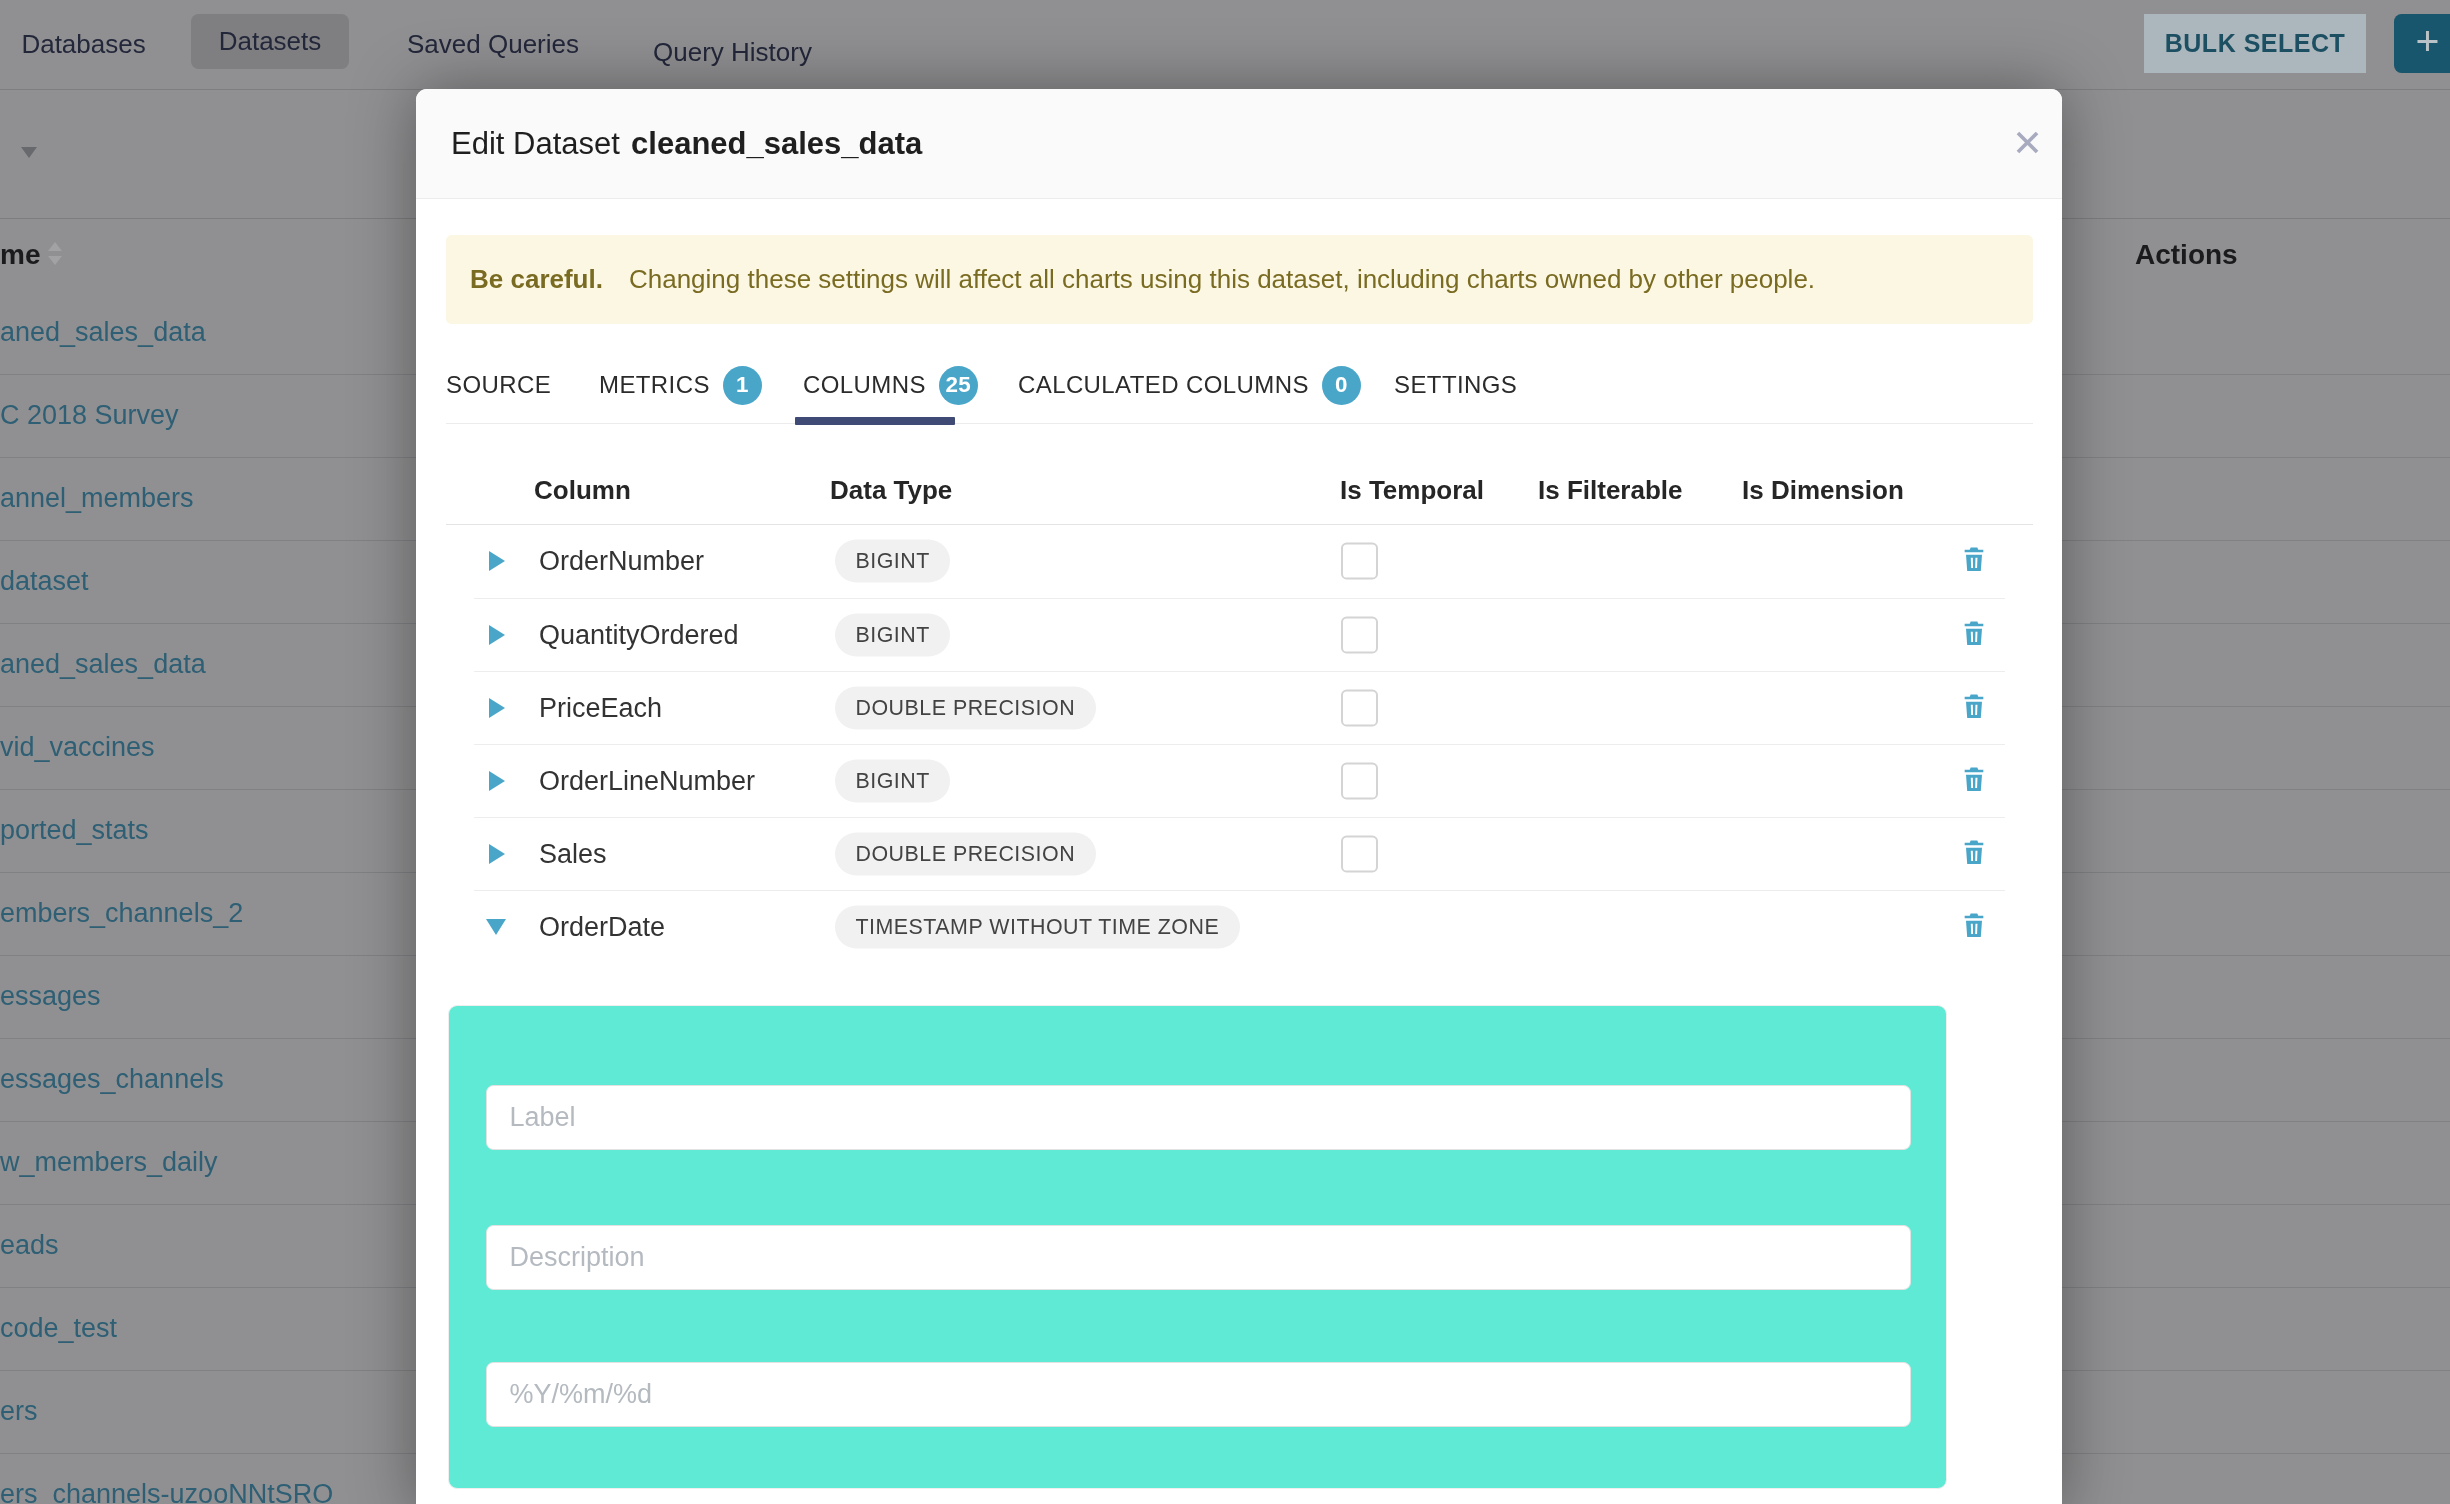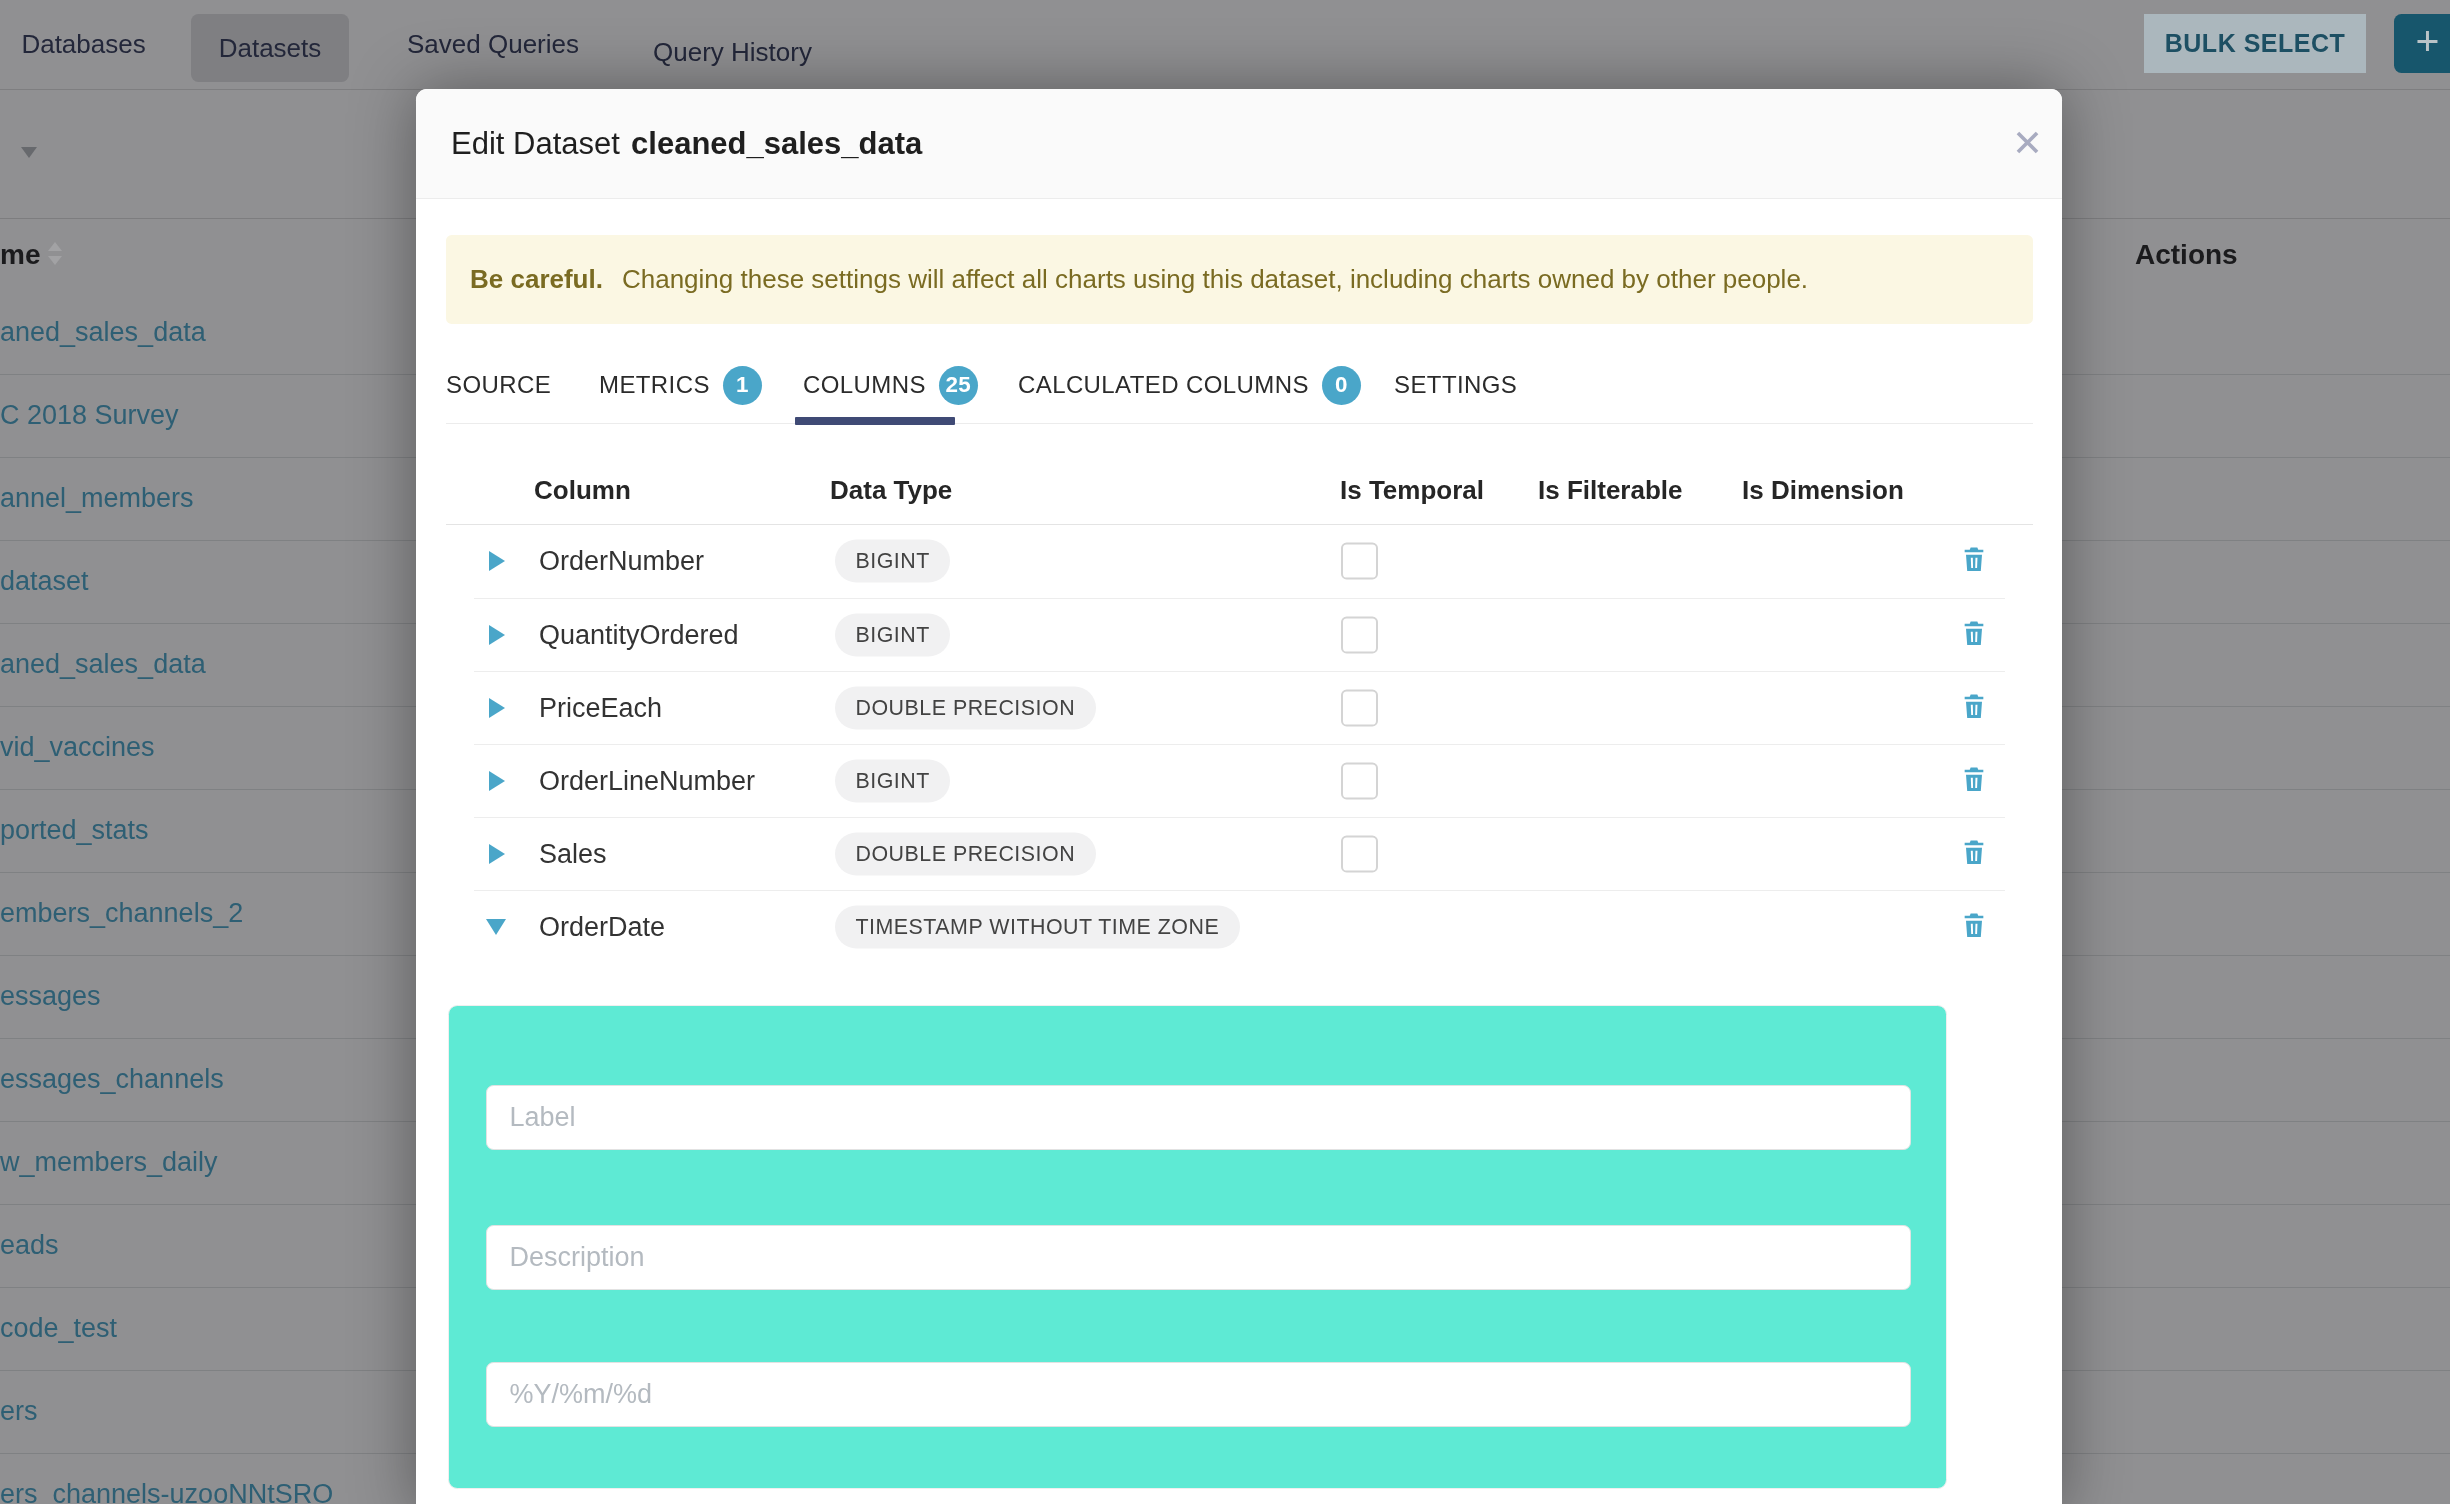--- a/index.html
+++ b/index.html
@@ -4,21 +4,21 @@
 <style>
   html,body{margin:0;padding:0;}
   .stage{position:relative;width:2450px;height:1505px;overflow:hidden;
          background:#909092;font-family:"Liberation Sans",sans-serif;}
 
   
   .backdrop{position:absolute;inset:0;}
   .nav{position:absolute;left:0;top:0;width:2450px;height:89px;border-bottom:0.9px solid #7e7e80;}
   .nav-item{position:absolute;top:0;height:89px;display:flex;align-items:center;
             font-size:26px;font-weight:500;color:#23273a;cursor:pointer;}
-  .nav-pill{position:absolute;top:14px;height:68px;border-radius:7.5px;background:#7f7f82;
+  .nav-pill{position:absolute;top:14px;height:55px;border-radius:7.5px;background:#7f7f82;
             display:flex;align-items:center;justify-content:center;
             font-size:26px;font-weight:500;color:#23273a;}
   .bulk-btn{position:absolute;left:2144px;top:14px;width:222px;height:59px;border-radius:0;
             background:#abb7bd;display:flex;align-items:center;justify-content:center;
             font-size:25px;font-weight:700;letter-spacing:0.5px;color:#1d4f63;}
   .plus-btn{position:absolute;left:2394px;top:14px;width:67px;height:59px;border-radius:7.5px;
             background:#17566c;color:#b9c3c7;font-size:41px;font-weight:400;
             display:flex;align-items:center;justify-content:center;padding-bottom:3.7px;box-sizing:border-box;}
   .filterbar{position:absolute;left:0;top:89px;width:2450px;height:129px;border-bottom:0.9px solid #7d7d7f;}
   .caret-down-sm{width:0;height:0;border-left:8.4px solid transparent;border-right:8.4px solid transparent;
@@ -47,21 +47,21 @@
                 border-bottom:0.9px solid #ececec;border-radius:11.2px 11.2px 0 0;}
   .modal-title{position:absolute;left:35px;top:0;height:109px;display:flex;align-items:center;gap:11.2px;
                font-size:31px;color:#1f1f1f;}
   .modal-title b{font-weight:700;}
   .modal-close{position:absolute;left:1577px;top:0;width:69px;height:109px;display:flex;align-items:center;
                justify-content:center;font-size:37px;font-weight:300;color:#a8abc0;cursor:pointer;}
 
   .warning{position:absolute;left:30px;top:146px;width:1587px;height:89px;background:#fbf7e3;
            border-radius:5.6px;display:flex;align-items:center;box-sizing:border-box;padding-left:24px;
            font-size:26px;color:#7a6b22;}
-  .warning b{font-weight:700;margin-right:19px;}
+  .warning b{font-weight:700;margin-right:26px;}
 
   .tab{position:absolute;top:272px;height:48px;display:flex;align-items:center;gap:13px;
        font-size:24px;font-weight:500;letter-spacing:0.4px;color:#2b2b2b;cursor:pointer;}
   .tab-badge{min-width:39px;height:39px;border-radius:19.6px;background:#4aa6c9;color:#fff;
              display:flex;align-items:center;justify-content:center;font-size:22.4px;font-weight:600;
              box-sizing:border-box;padding:0 5.6px;}
   .tabs-divider{position:absolute;left:30px;top:334px;width:1587px;height:0.9px;background:#ececec;}
   .tab-underline{position:absolute;left:379px;top:328px;width:160px;height:7.5px;background:#3f4a75;border-radius:0.9px;}
 
   .cols-head{position:absolute;left:0;top:378px;width:1646px;height:47px;}

